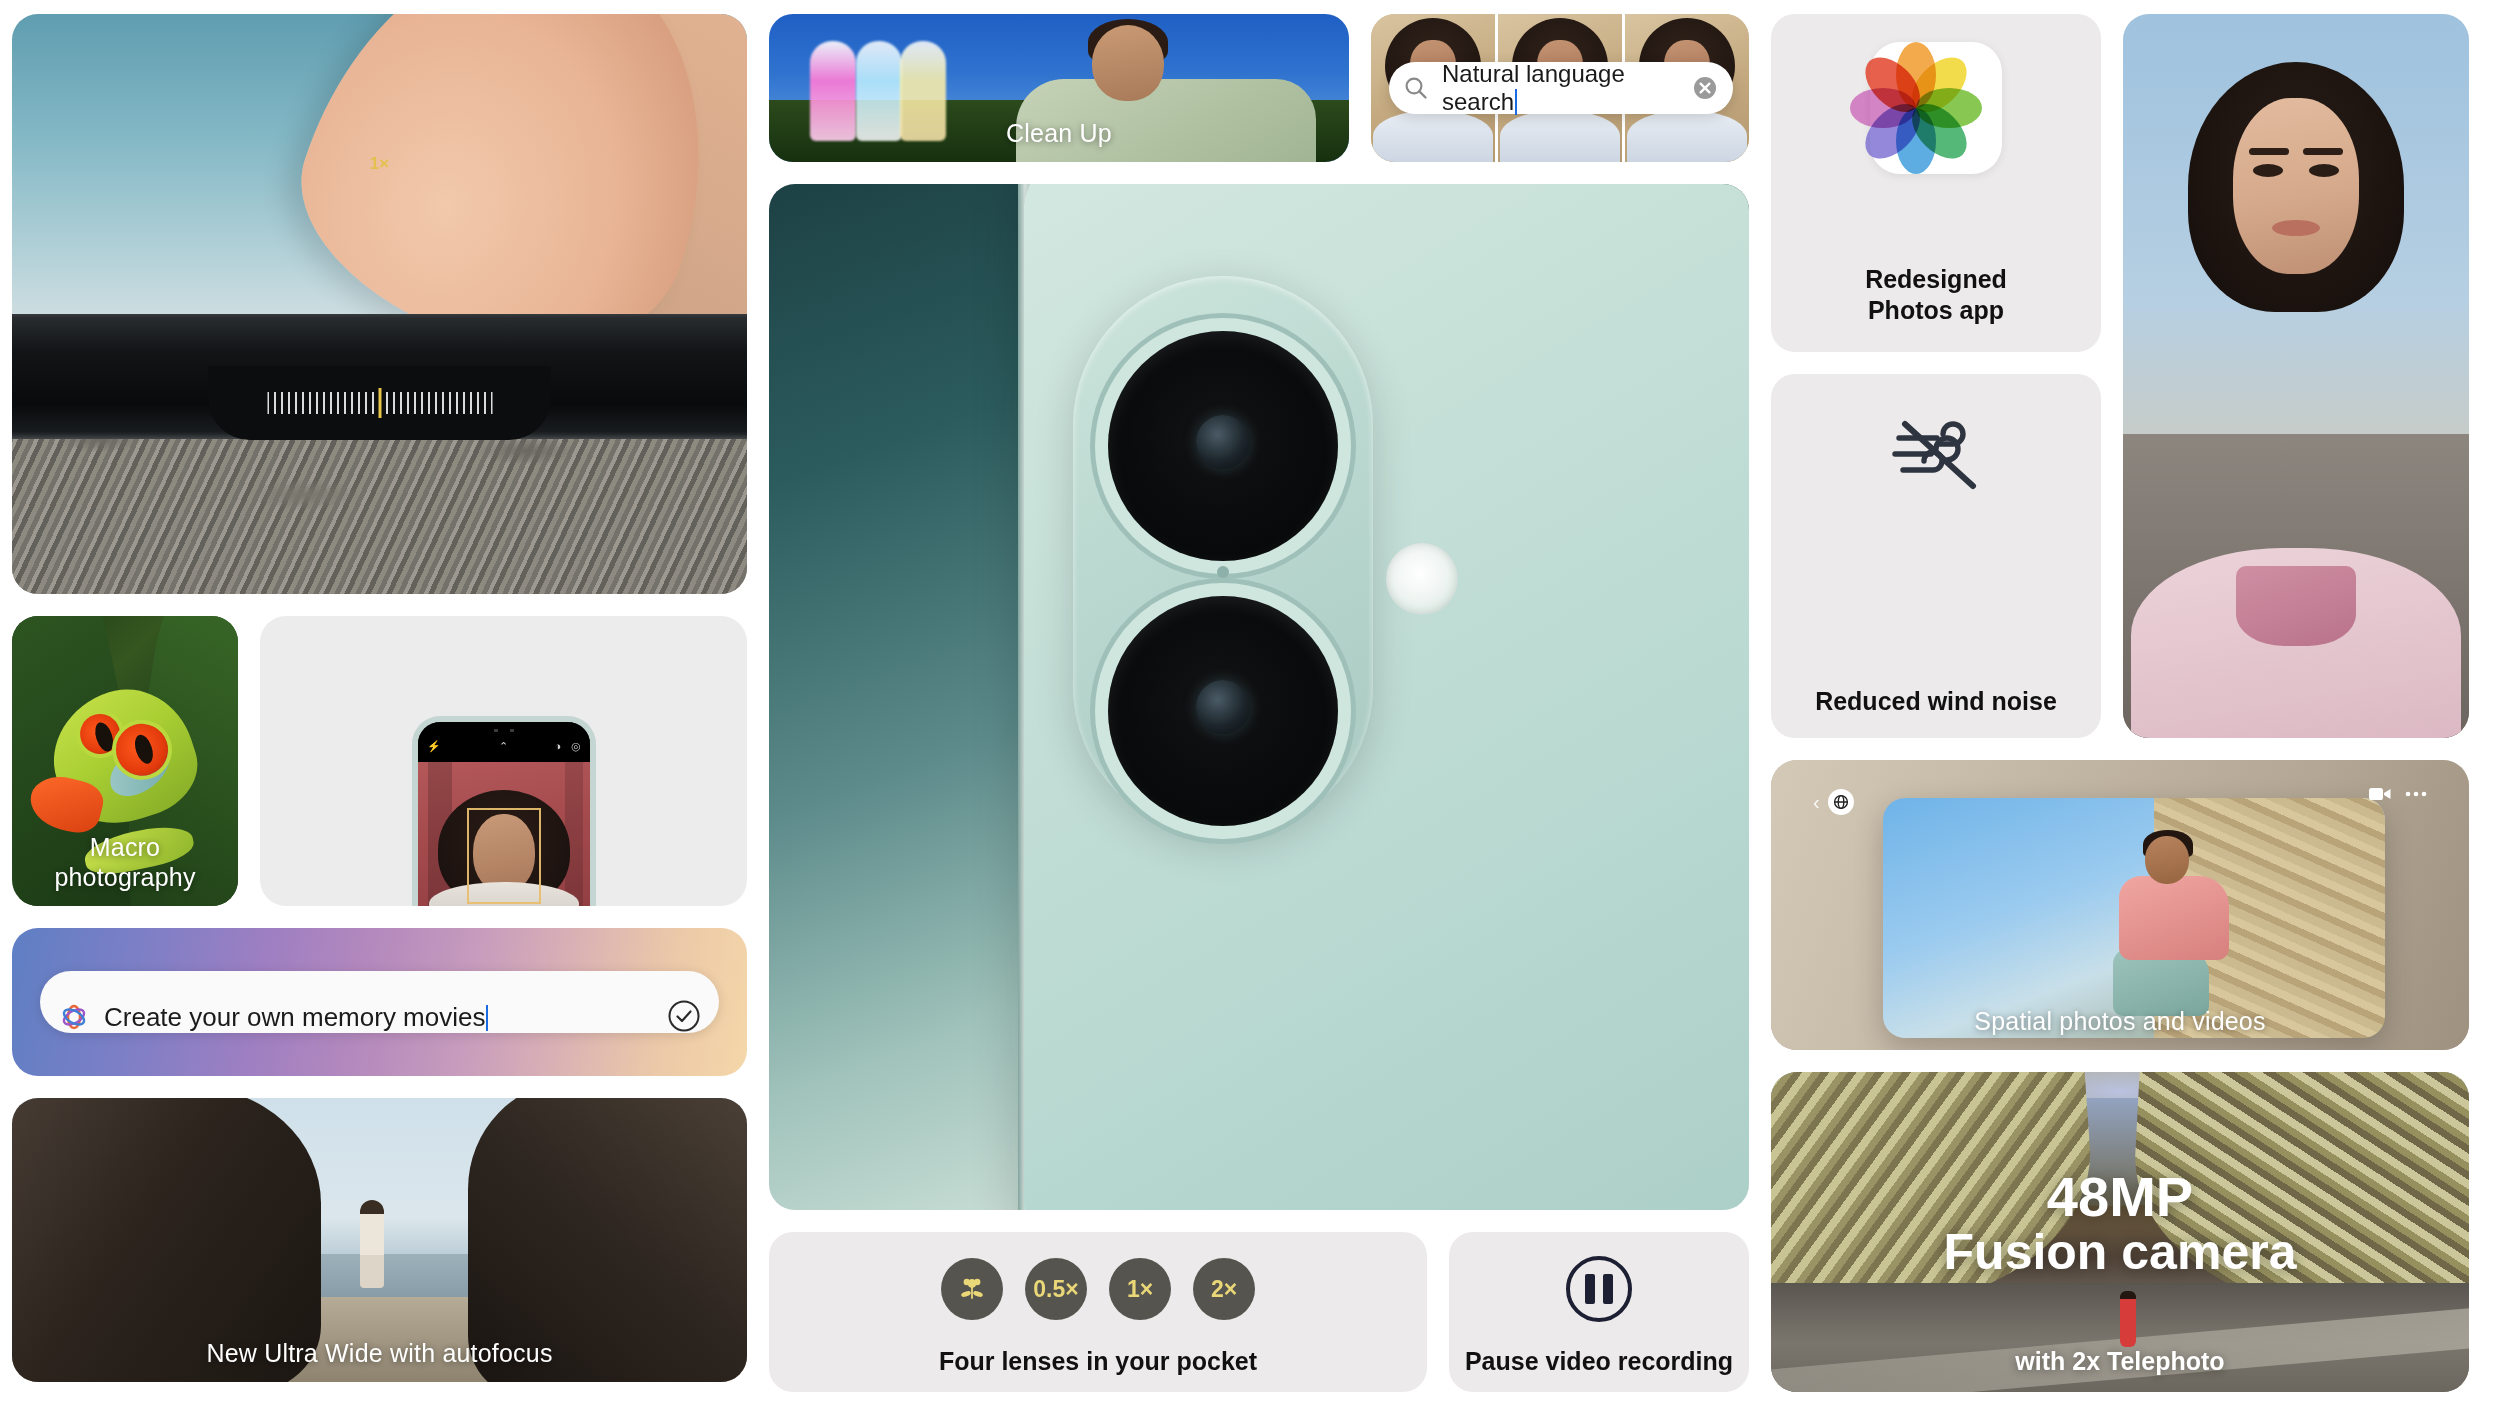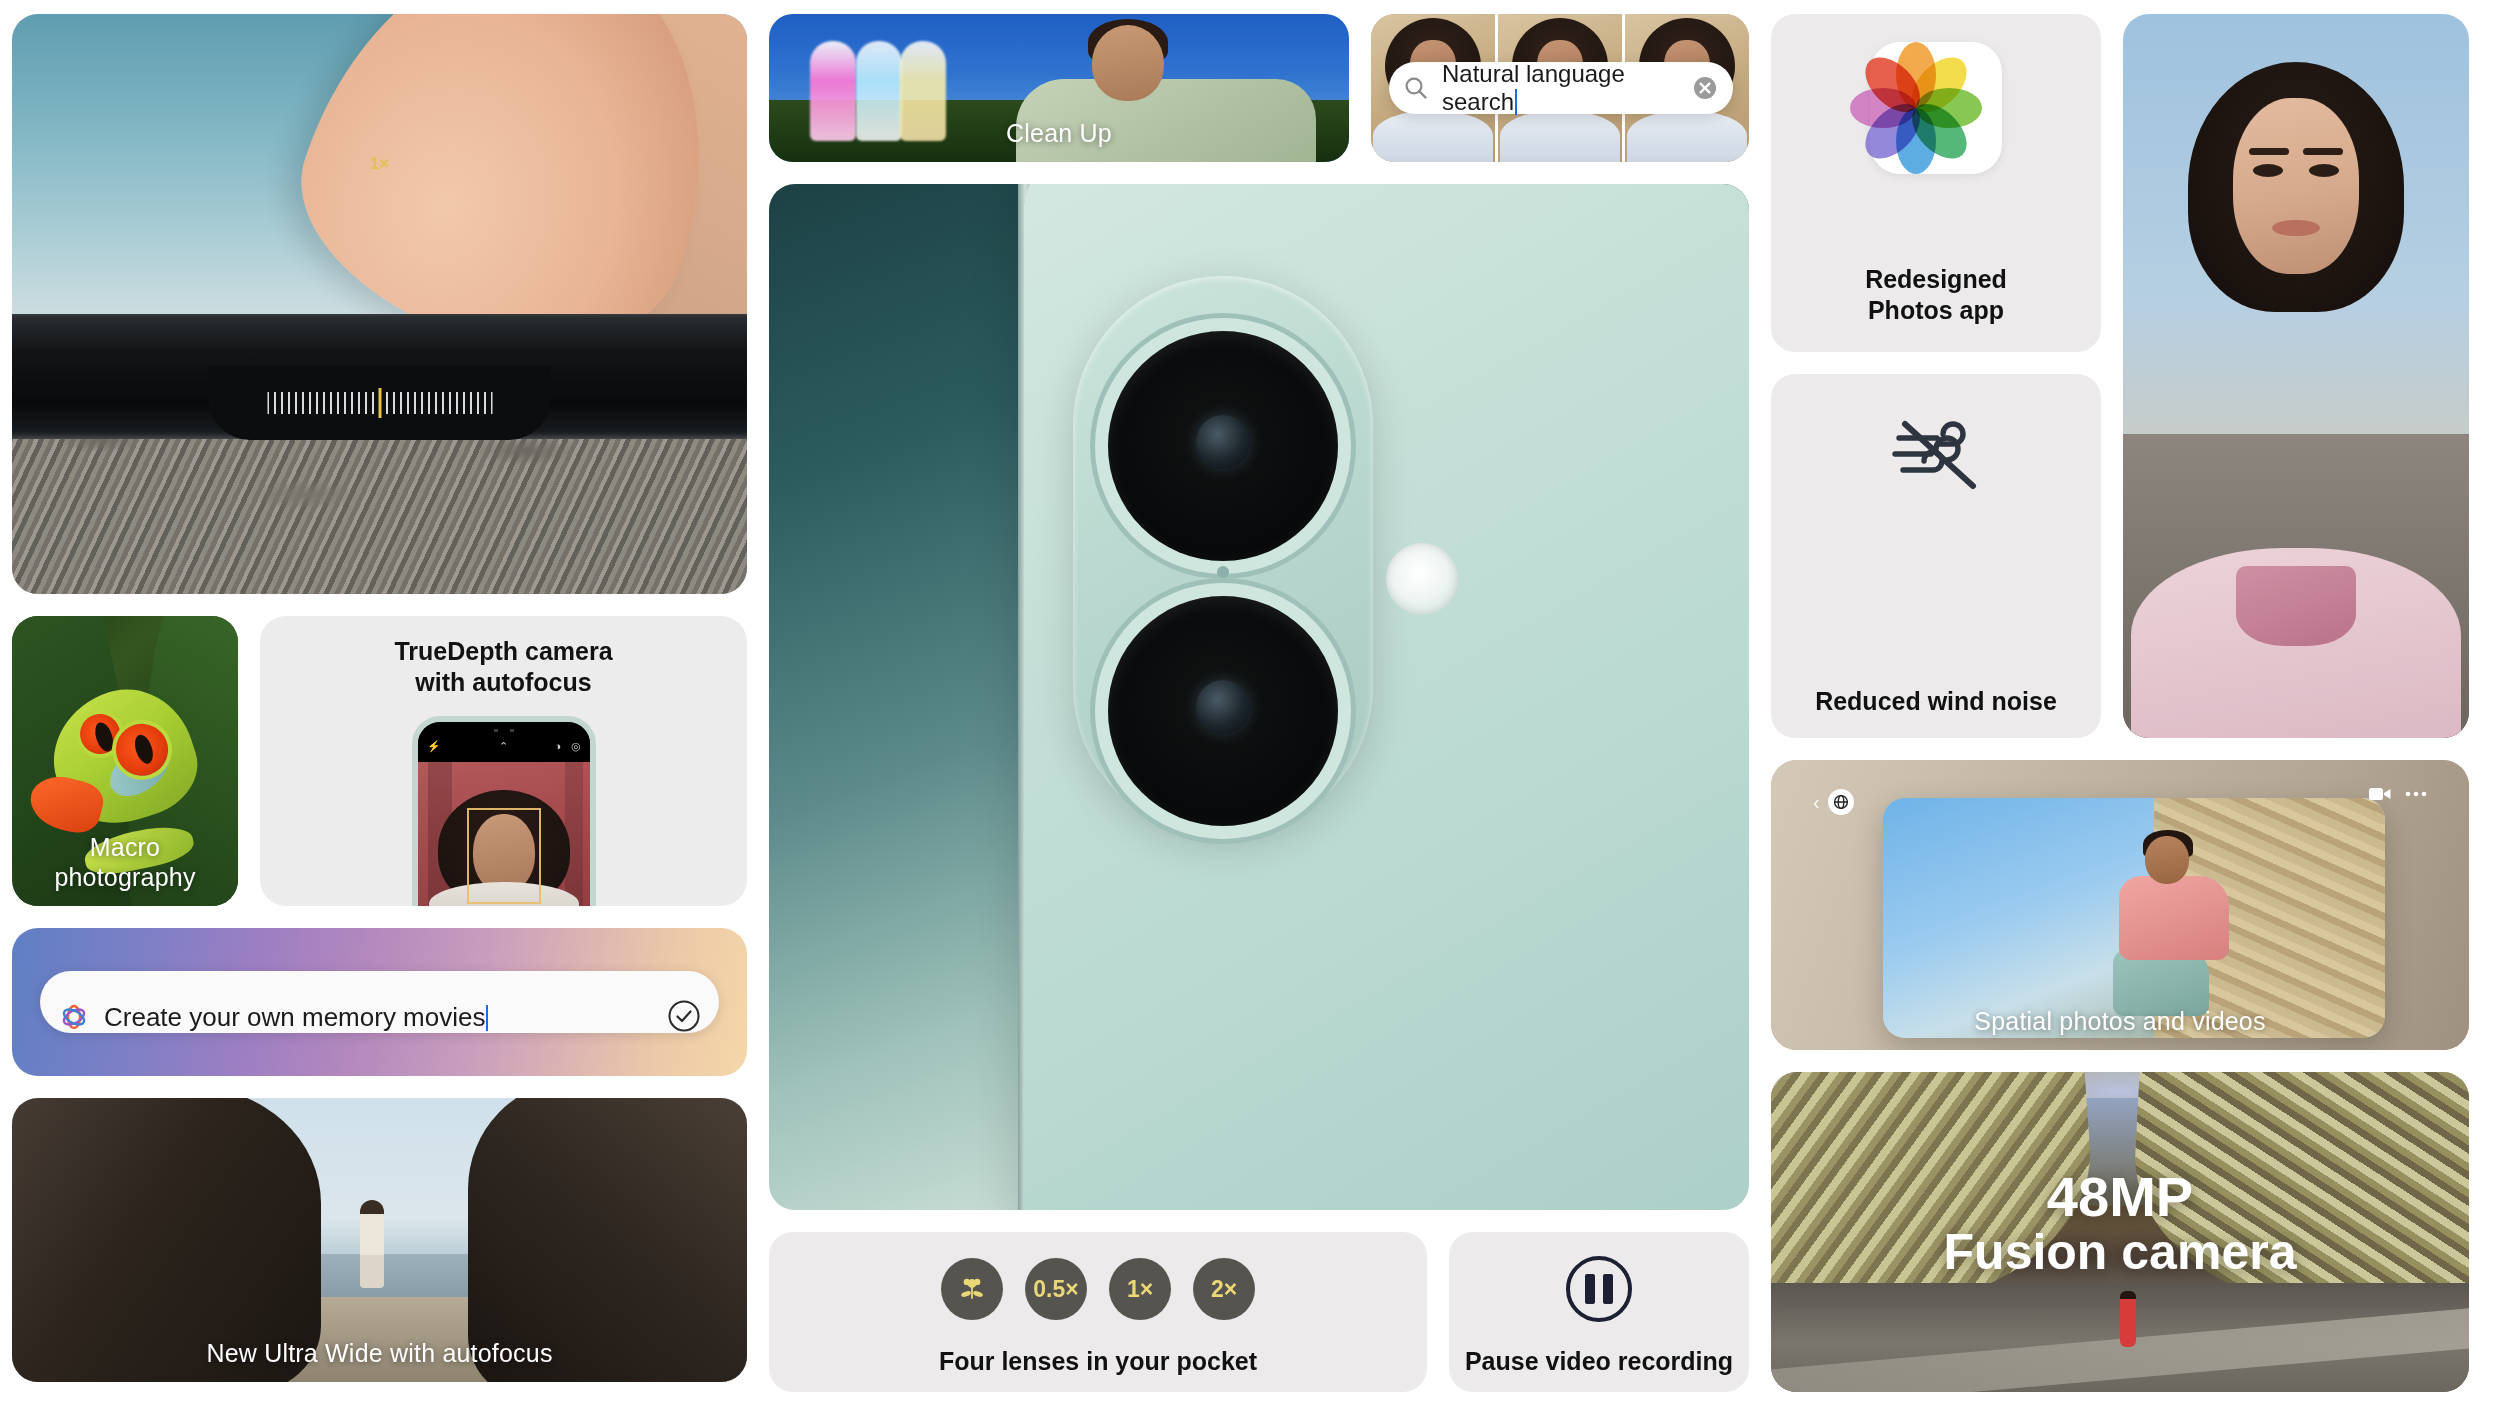--- a/index.html
+++ b/index.html
@@ -541,24 +541,20 @@
           <div class="frog-eye e1">
             <div class="frog-pupil"></div>
           </div>
         </div>
         <div class="frog-leg"></div>
         <div class="frog-leg2"></div>
         <div class="caption-over">Macro photography</div>
       </div>
 
       <div class="tile td">
-        <div class="td-title">
-          <span>TrueDepth camera</span><br>
-          <span>with autofocus</span>
-        </div>
         <div class="td-phone">
           <div class="td-bar">
             <div class="td-dots"></div>
             <span class="td-ic a">⚡</span>
             <span class="td-ic b">⌃</span>
             <span class="td-ic c">◑</span>
             <span class="td-ic d">◎</span>
           </div>
           <div class="td-view">
             <div class="td-stripe"></div>
@@ -812,15 +808,16 @@
       <div class="f-mid"></div>
       <div class="f-ridgeL"></div>
       <div class="f-ridgeR"></div>
       <div class="f-floor"></div>
       <div class="f-path"></div>
       <div class="f-walker"></div>
       <div class="f-title">
         <span class="big">48MP</span>
         <span>Fusion camera</span>
       </div>
+      <div class="f-sub">with 2x Telephoto</div>
     </div>
   </div>
 </div>
 
 </body></html>

